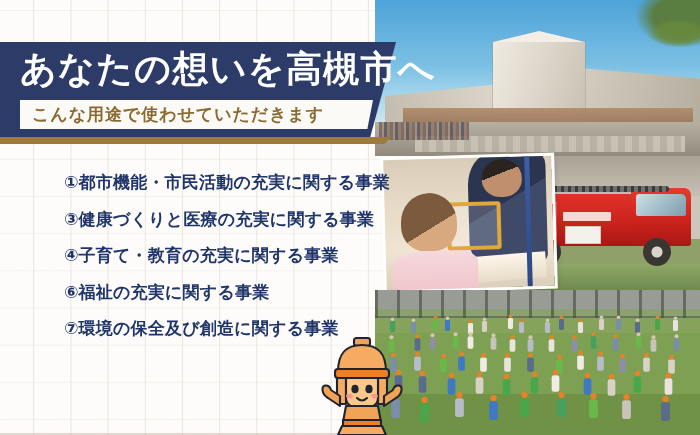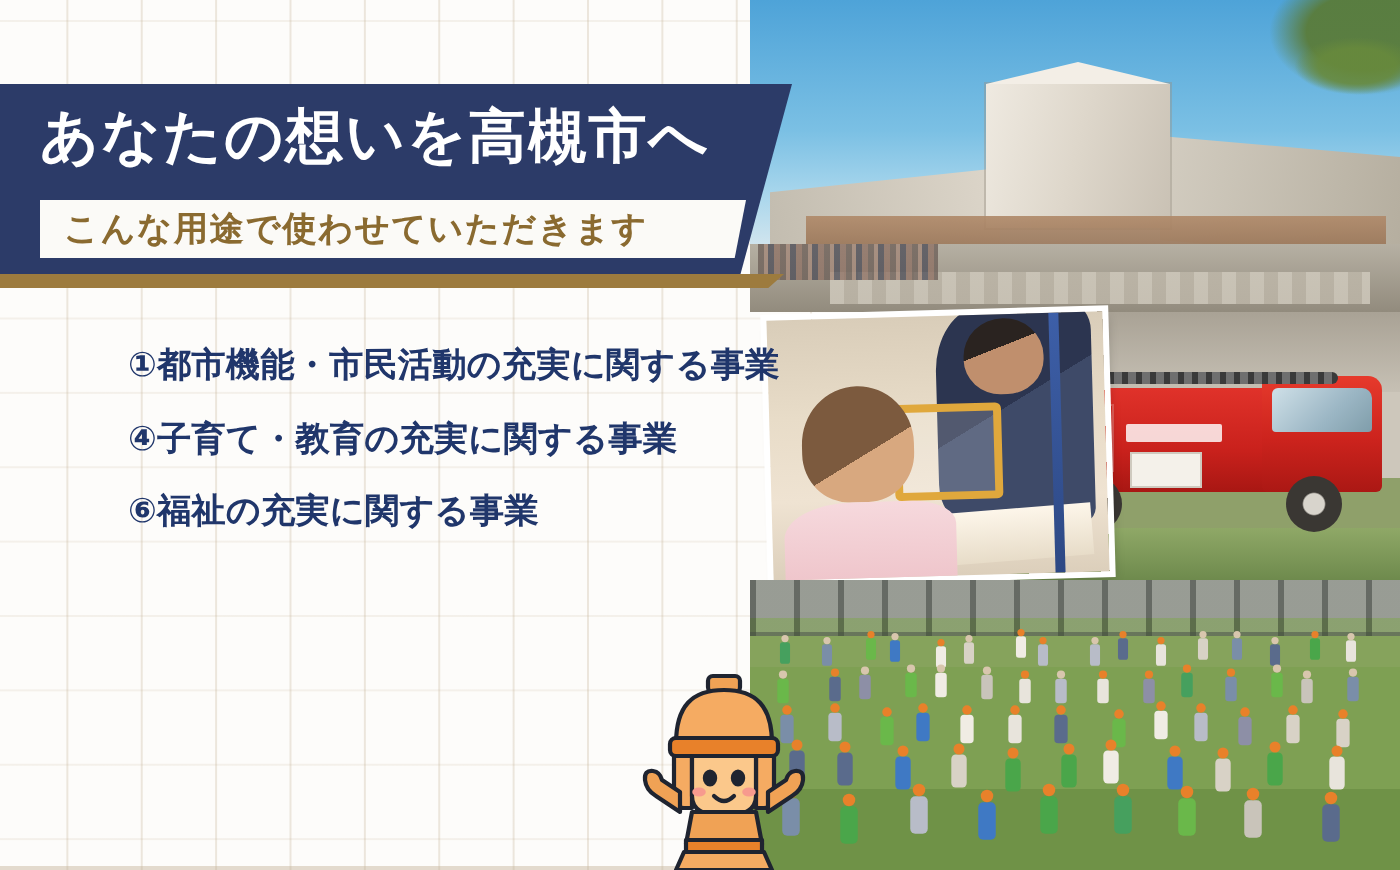--- a/index.html
+++ b/index.html
@@ -305,21 +305,21 @@
     background: #9d7b3e;
     clip-path: polygon(0 0, 100% 0, 98% 100%, 0 100%);
     z-index: 4;
   }
   .head-title {
     position: absolute;
     left: 20px; top: 47px;
     width: 350px;
     z-index: 6;
     color: #ffffff;
-    font-size: 29px;
+    font-size: 36px;
     font-weight: bold;
     letter-spacing: .035em;
     line-height: 44px;
     white-space: nowrap;
   }
   .head-sub-box {
     position: absolute;
     left: 20px; top: 100px;
     width: 353px; height: 29px;
     background: #fbfaf7;
@@ -491,22 +491,24 @@
   <div class="headband"></div>
   <div class="headband-rule"></div>
 
   <div class="head-title">あなたの想いを高槻市へ</div>
 
   <div class="head-sub-box"></div>
   <div class="head-sub-text" style="left:32px; top:100px; z-index:7;">こんな用途で使わせていただきます</div>
 
   <div class="list">
     <div class="list-item">①都市機能・市民活動の充実に関する事業</div>
+    <div class="list-item">③健康づくりと医療の充実に関する事業</div>
     <div class="list-item">④子育て・教育の充実に関する事業</div>
     <div class="list-item">⑥福祉の充実に関する事業</div>
+    <div class="list-item">⑦環境の保全及び創造に関する事業</div>
   </div>
 
   <svg class="mascot" viewBox="0 0 88 99">
     <g stroke="#1f2430" stroke-width="2.1" stroke-linejoin="round" stroke-linecap="round">
 
       <rect x="36" y="2" width="16" height="8" rx="2.4" fill="#f0a255"></rect>
 
       <path d="M20 36 C20 17 28 9 44 9 C60 9 68 17 68 36 Z" fill="#f5ab62"></path>
 
       <rect x="17" y="33" width="54" height="9" rx="3" fill="#e8812a"></rect>

